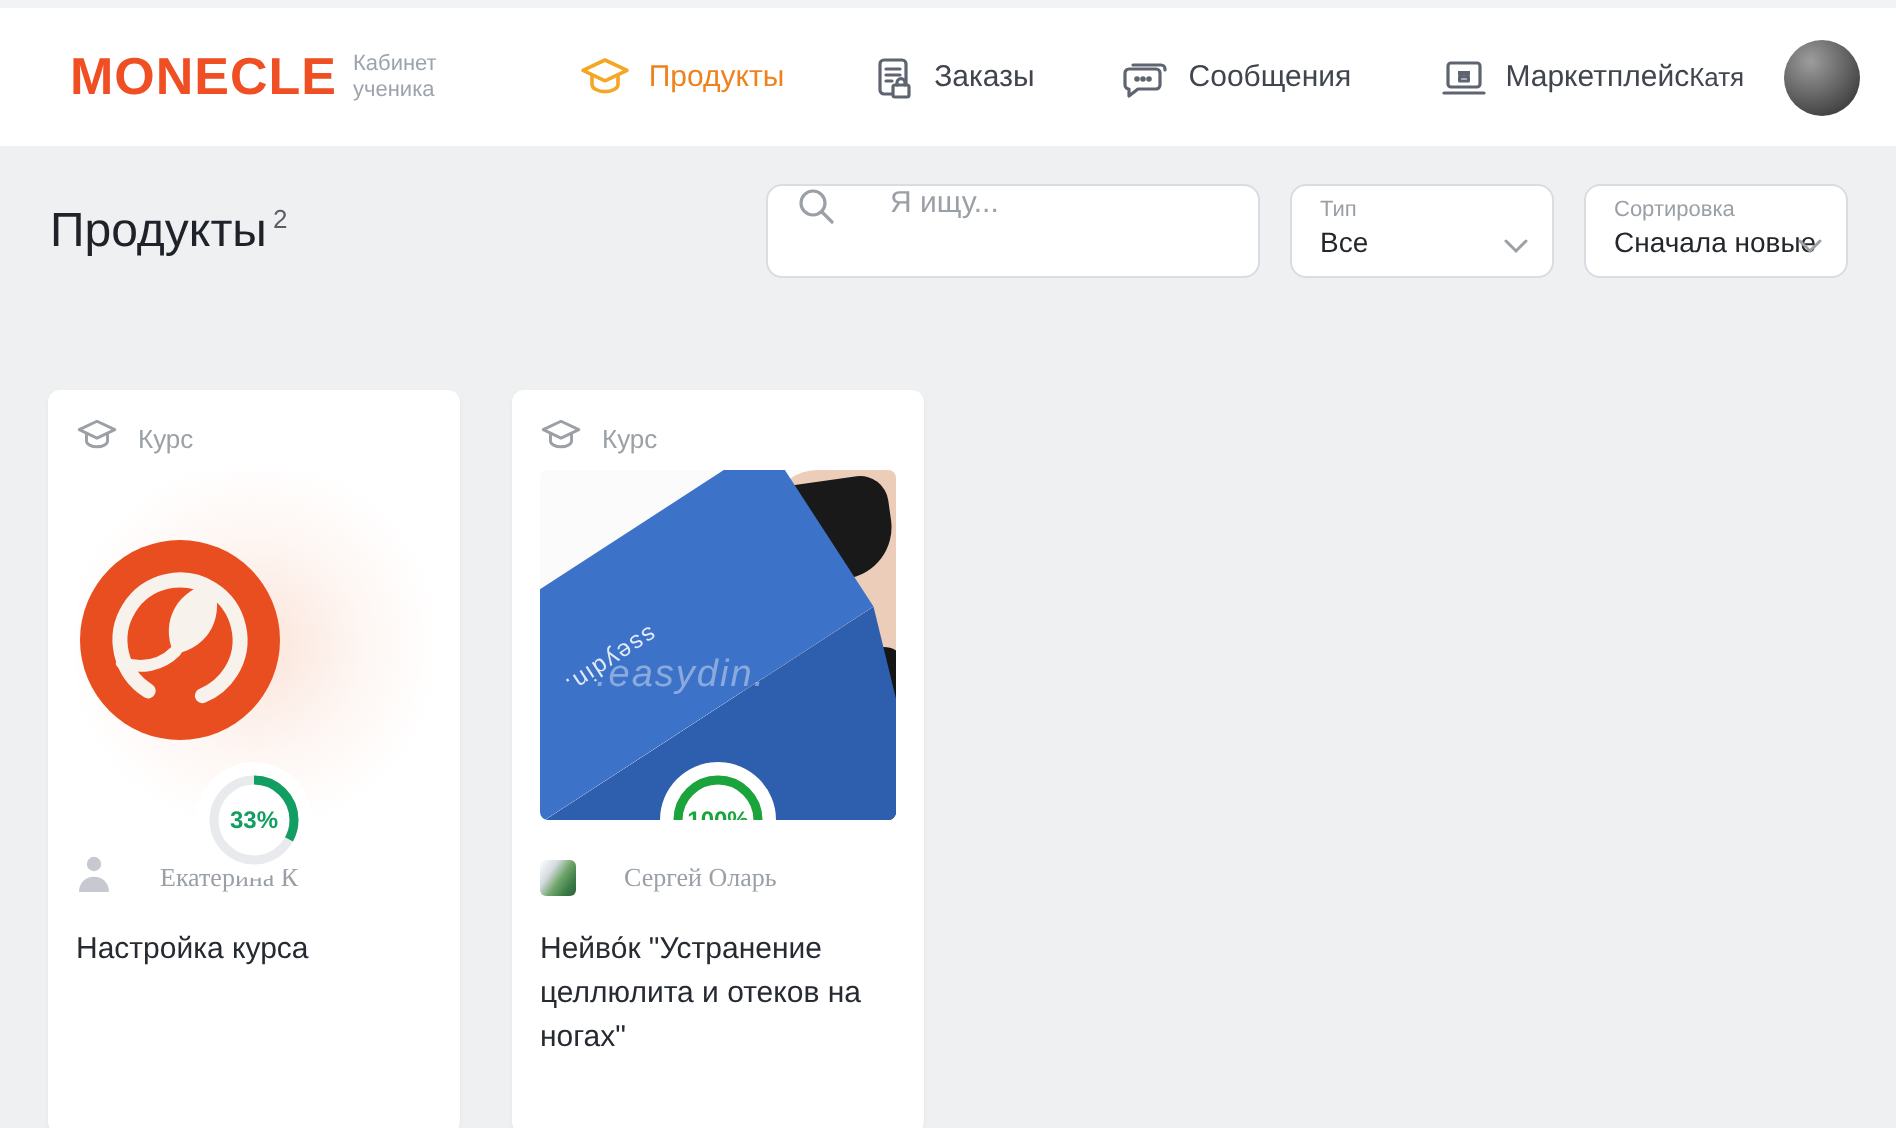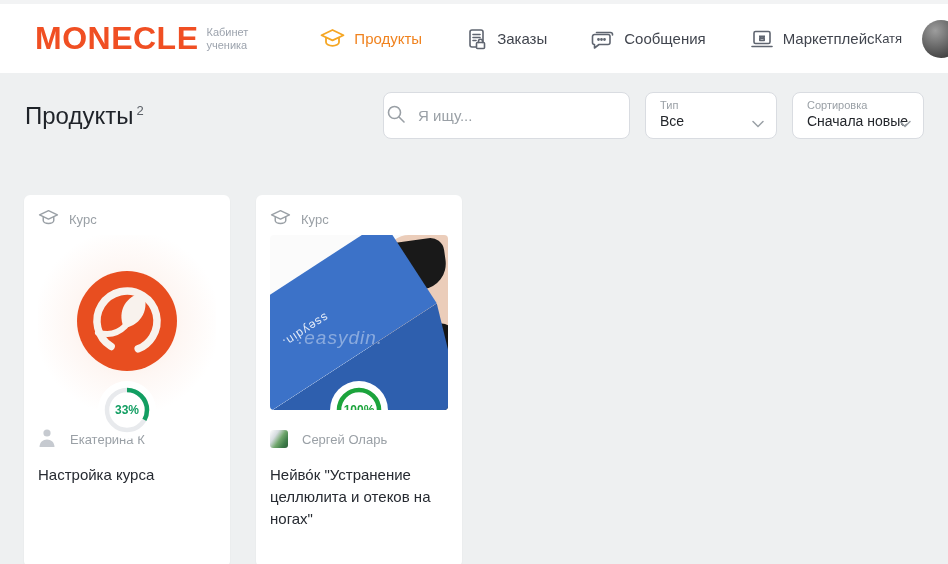--- a/index.html
+++ b/index.html
@@ -5,75 +5,75 @@
   * { margin:0; padding:0; box-sizing:border-box; }
   html,body { width:948px; height:564px; }
   body { font-family:"Liberation Sans", sans-serif; }
   .page { position:relative; width:948px; height:564px; background:#EEF0F1; overflow:hidden; }
 
   
   .top-strip { position:absolute; top:0; left:0; right:0; height:4px; background:#F2F3F4; }
   .header { position:absolute; top:4px; left:0; right:0; height:69px; background:#FFFFFF;
             display:flex; align-items:center; padding:0 28px 0 35px; }
   .logo-group { display:flex; align-items:center; gap:8px; cursor:pointer; }
-  .logo-word { font-size:32px; font-weight:bold; color:#F04F23; letter-spacing:.5px; }
+  .logo-word { font-size:26px; font-weight:bold; color:#F04F23; letter-spacing:.5px; }
   .logo-sub { font-size:11px; line-height:13px; color:#9CA3AD; }
   .nav { display:flex; align-items:center; gap:44px; margin-left:72px; }
   .nav-item { display:flex; align-items:center; gap:9px; font-size:15px; color:#41454E; cursor:pointer; white-space:nowrap; }
   .nav-item svg { display:block; }
   .nav-item.active { color:#F0821E; }
   .user { margin-left:auto; display:flex; align-items:center; gap:20px; cursor:pointer; }
   .user-name { font-size:13px; color:#41454E; }
   .avatar-photo { width:38px; height:38px; border-radius:50%;
     background:radial-gradient(circle at 35% 28%, #9D9D9D 0%, #6E6E6E 40%, #454545 75%, #2F2F2F 100%); }
 
   
   .toolbar { position:absolute; top:92px; left:25px; right:24px; height:47px; display:flex; align-items:center; }
   .page-title { font-size:24px; font-weight:normal; color:#1F2329; }
   .page-title sup { font-size:13px; color:#5A5F66; margin-left:3px; }
   .spacer { flex:1; }
   .search-box { width:247px; height:47px; background:#fff; border:1px solid #D9DCE1; border-radius:8px;
-    display:flex; align-items:center; padding:0 2px; gap:12px; }
+    display:flex; align-items:flex-start; padding:0 14px; gap:27px; }
   .search-box input { border:none; outline:none; flex:1; font-size:15px; color:#23262B;
     font-family:"Liberation Sans", sans-serif; background:transparent; }
   .search-box input::placeholder { color:#9AA0A6; }
   .filter { width:132px; height:47px; background:#fff; border:1px solid #D9DCE1; border-radius:8px;
     margin-left:15px; padding:6px 12px 0 14px; position:relative; cursor:pointer; }
   .filter-label { font-size:11px; color:#9AA0A6; }
   .filter-value { font-size:14px; color:#23262B; margin-top:2px; white-space:nowrap; }
   .filter .chev { position:absolute; right:12px; top:21px; }
 
   
   .cards { position:absolute; top:175px; left:24px; display:flex; gap:26px; }
   .card { width:206px; height:372px; background:#fff; border-radius:6px; padding:12px 14px;
     box-shadow:0 1px 2px rgba(0,0,0,.05); cursor:pointer;margin-top:20px; }
   .card-type { display:flex; align-items:center; gap:10px; font-size:13px; color:#9AA0A6; height:24px; }
   .media { position:relative; height:175px; margin-top:4px; border-radius:4px; }
   .media-logo { background:radial-gradient(circle at 50% 50%, #FBE4D9 0%, #FEF7F4 45%, #FFFFFF 75%);
-    display:flex; align-items:center; justify-content:center; }
+    display:flex; align-items:center; justify-content:flex-start; }
   .media-photo { background:#FBFBFB; overflow:hidden; }
 
   
   .ph-skin { position:absolute; right:-8px; top:0; width:86px; height:150px; background:#EBCDBA; border-radius:45% 0 0 35%; }
   .ph-bra { position:absolute; right:2px; top:6px; width:72px; height:50px; background:#191919; border-radius:18px 14px 26px 30px; transform:rotate(-8deg); }
   .ph-pants { position:absolute; right:-10px; top:92px; width:86px; height:90px; background:#151515; border-radius:44px 12px 0 0; transform:rotate(-7deg); }
   .ph-box { position:absolute; left:-62px; top:38px; width:250px; height:200px; transform:rotate(-33deg); }
   .ph-box-top { width:250px; height:98px; background:#3C72C8; display:flex; align-items:center; justify-content:center; }
   .ph-box-top span { color:rgba(255,255,255,.85); font-size:12px; transform:rotate(180deg); letter-spacing:1px; }
   .ph-box-side { width:250px; height:100px; background:#2E5FAE; clip-path:polygon(0 0,100% 0,86% 100%,6% 100%); position:relative; }
   .ph-watermark { position:absolute; left:28px; top:92px; color:rgba(255,255,255,.4); font-size:19px; font-style:italic; letter-spacing:1px; z-index:3; }
 
   
   .badge { position:absolute; left:50%; bottom:-26px; transform:translateX(-50%); width:52px; height:52px;
     background:#fff; border-radius:50%; box-shadow:0 0 0 3px #FFFFFF; z-index:4; }
   .badge svg { position:absolute; inset:0; }
   .pct-label { position:absolute; inset:0; display:flex; align-items:center; justify-content:center;
     font-size:12px; font-weight:bold; }
 
-  .author { display:flex; align-items:center; gap:14px; margin-top:18px; height:22px; }
+  .author { display:flex; align-items:center; gap:24px; margin-top:18px; height:22px;font-family:Liberation Serif, serif; }
   .author-name { font-size:13px; color:#9AA0A6; }
   .avatar-thumb { width:18px; height:18px; border-radius:3px;
     background:linear-gradient(125deg,#FFFFFF 0%,#D6DCE0 30%,#6FA56B 55%,#3E7C49 78%,#2E5F3A 100%); }
   .card-title { margin-top:14px; font-size:15px; line-height:22px; color:#262A31; }
 </style>
 </head>
 <body>
 
 <div class="page">
   <div class="top-strip"></div>

